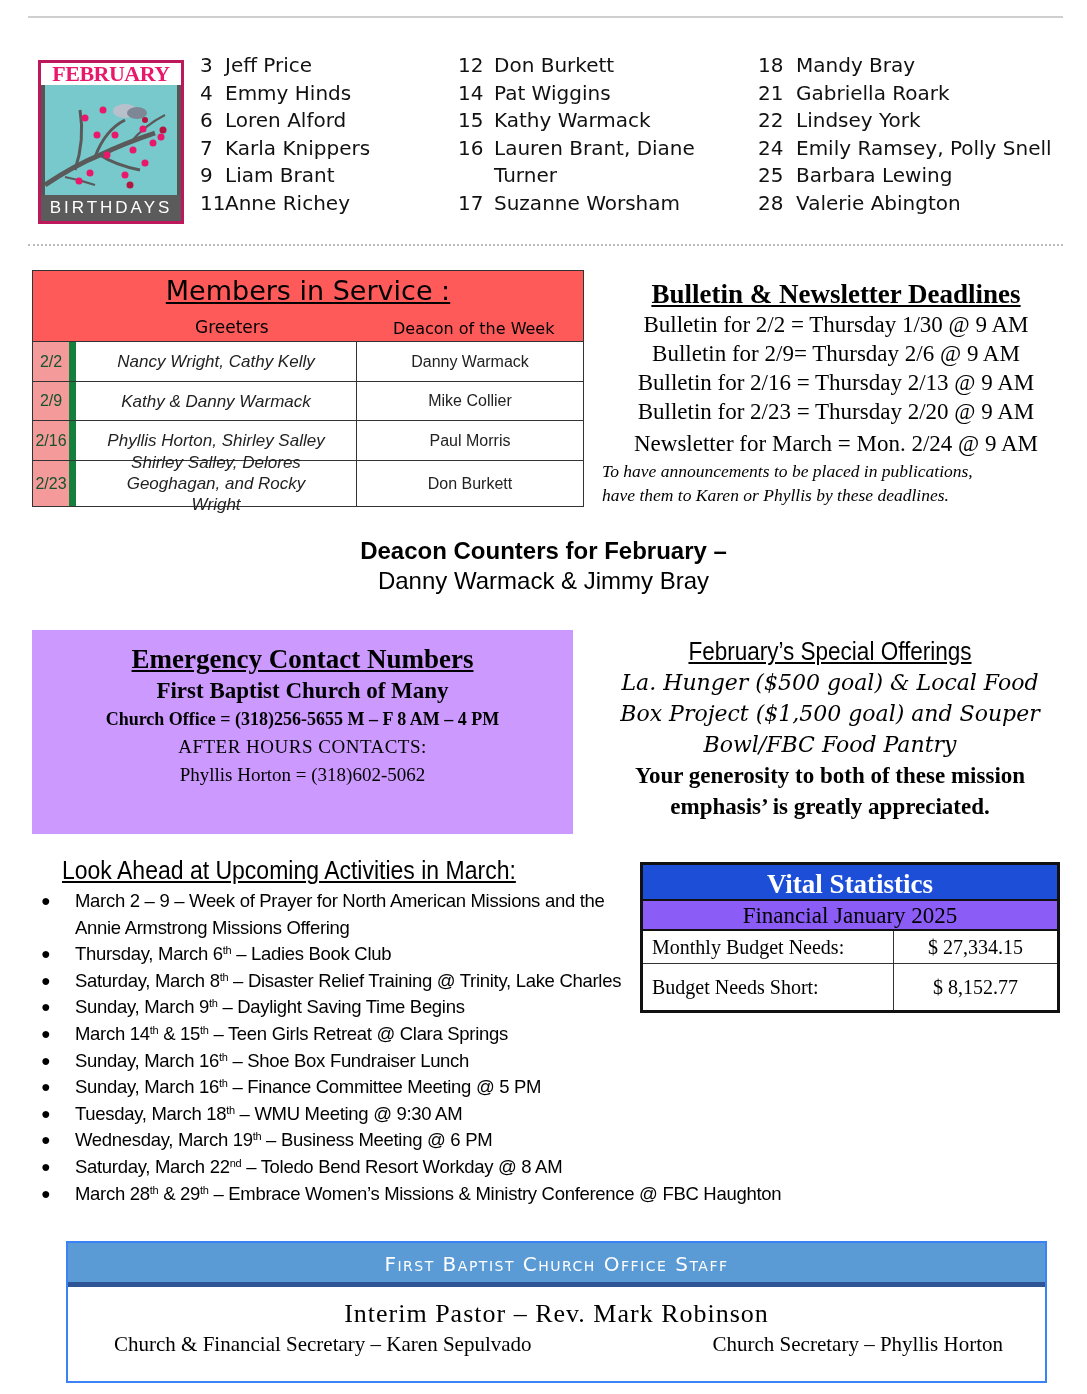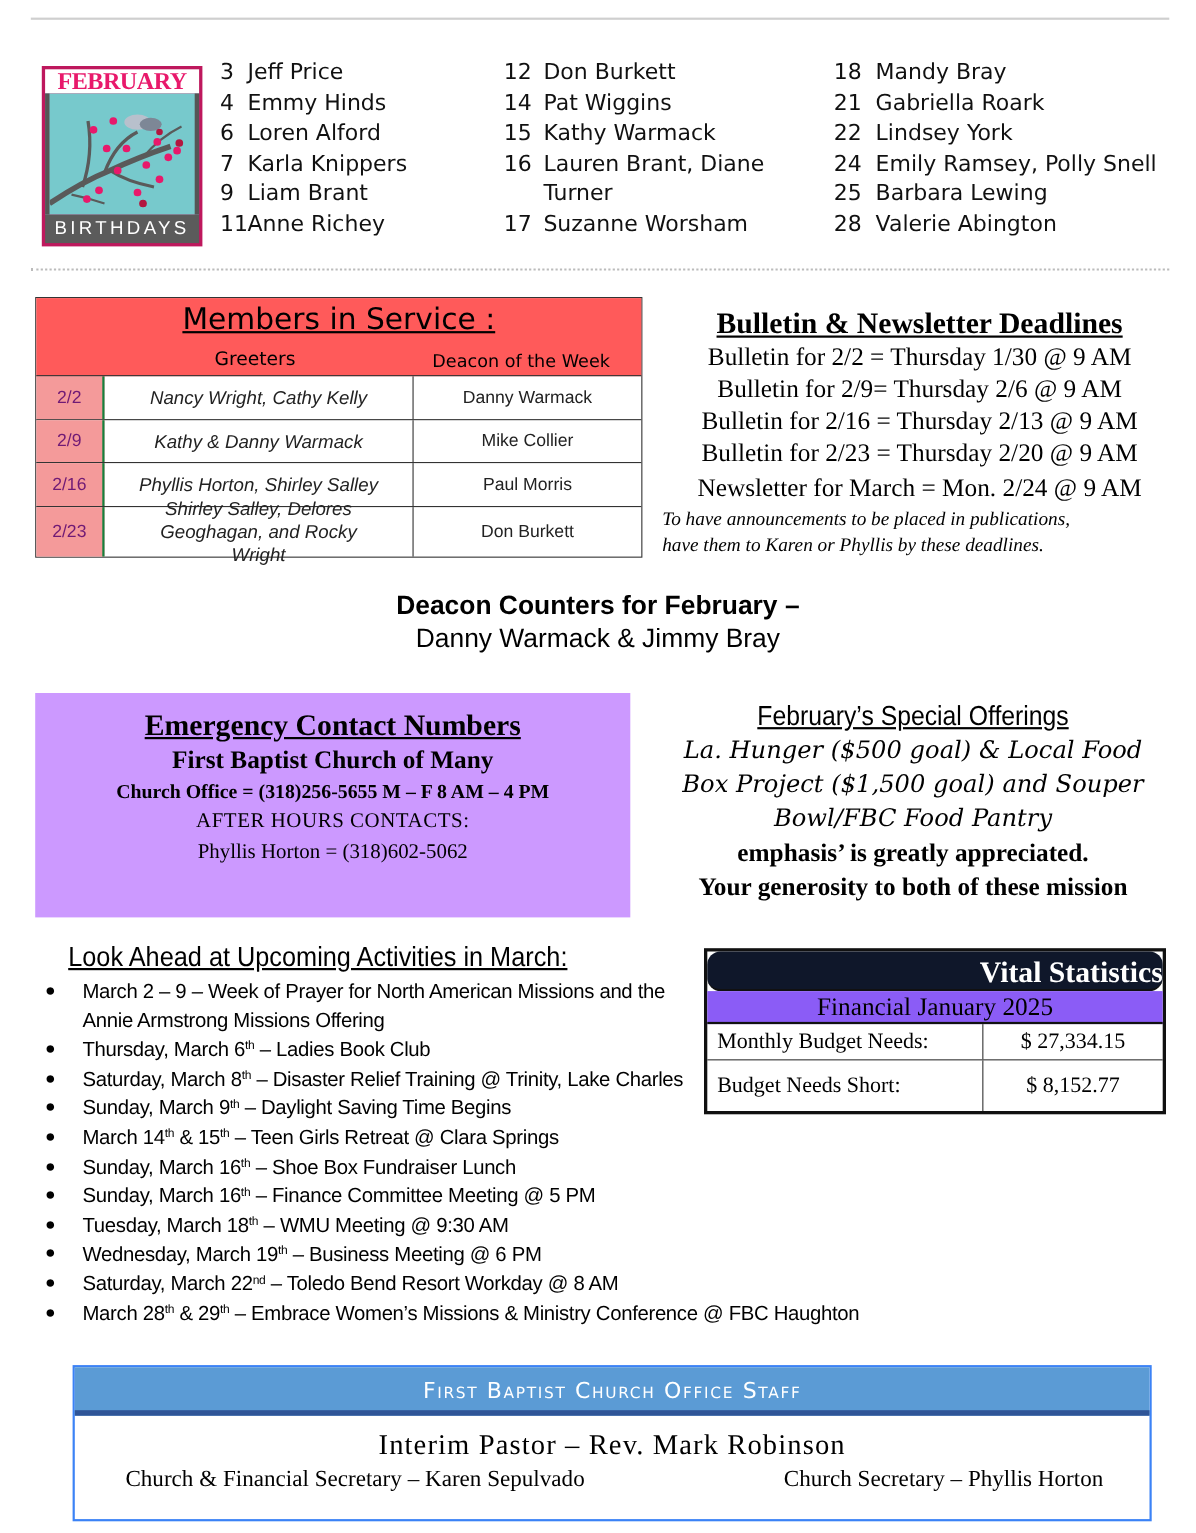--- a/index.html
+++ b/index.html
@@ -25,21 +25,21 @@
   .dotted-rule { position: absolute; left: 28px; top: 244px; width: 1035px; height: 4px; border-top: 2px dotted #bbb; }
 
   
   .mis { position: absolute; left: 32px; top: 270px; width: 552px; height: 237px; border: 1px solid #333; }
   .mis-head { background: #ff5a5a; height: 71px; position: relative; border-bottom: 1px solid #333; }
   .mis-title { position: absolute; top: 4px; left: 0; width: 100%; text-align: center; font-size: 27px; text-decoration: underline; font-family: "DejaVu Sans", sans-serif; }
   .mis-greet { position: absolute; top: 46px; left: 162px; font-size: 17px; font-family: "DejaVu Sans", sans-serif; }
   .mis-deacon { position: absolute; top: 48px; left: 360px; font-size: 16px; font-family: "DejaVu Sans", sans-serif; }
   .mis-row { display: flex; border-bottom: 1px solid #333; }
   .mis-row:last-child { border-bottom: none; }
-  .mis-row .c-date { width: 62px; background: #f49a9a; border-right: 2px solid #15803d; font-size: 16px; display: flex; align-items: center; justify-content: center; color: #701a75; }
+  .mis-row .c-date { width: 43px; background: #f49a9a; border-right: 7px solid #15803d; font-size: 16px; display: flex; align-items: center; justify-content: center; color: #14532d; }
   .mis-row .c-greet { width: 281px; border-right: 1px solid #333; font-style: italic; font-size: 17px; display: flex; align-items: center; justify-content: center; text-align: center; line-height: 21px; color: #222; }
   .mis-row .c-deacon { flex: 1; font-size: 16px; display: flex; align-items: center; justify-content: center; color: #222; }
 
   
   .deadlines { position: absolute; left: 596px; top: 278px; width: 480px; text-align: center; font-family: "Liberation Serif", serif; }
   .dl-title { font-size: 27px; font-weight: bold; text-decoration: underline; line-height: 32px; }
   .dl-line { font-size: 23px; line-height: 29px; }
   .dl-news { font-size: 23px; line-height: 30px; margin-top: 3px; }
   .dl-note { font-size: 17.5px; font-weight: normal; font-style: italic; line-height: 24px; text-align: left; padding-left: 6px; }
 
@@ -63,21 +63,21 @@
   
   .activities { position: absolute; left: 38px; top: 853px; width: 780px; font-family: "Liberation Sans", sans-serif; }
   .act-title { font-size: 25px; text-decoration: underline; margin-left: 24px; line-height: 34px; transform: scaleX(0.92); transform-origin: left; }
   .act-list { list-style: none; margin-top: 1px; }
   .act-item { position: relative; padding-left: 37px; font-size: 18.5px; line-height: 26.6px; letter-spacing: -0.3px; }
   .act-item .bullet { position: absolute; left: 3px; top: 0; font-size: 16px; }
   .act-item sup { font-size: 11px; line-height: 0; vertical-align: 6px; }
 
   
   .vital { position: absolute; left: 640px; top: 862px; width: 420px; border: 3px solid #111; font-family: "Liberation Serif", serif; }
-  .vs-title { background: #0f172a; color: #fff; text-align: right; font-size: 27px; font-weight: bold; height: 36px; line-height: 38px; border-bottom: 2px solid #111; border-radius: 12px; }
+  .vs-title { background: #1d4ed8; color: #fff; text-align: center; font-size: 27px; font-weight: bold; height: 36px; line-height: 38px; border-bottom: 2px solid #111; }
   .vs-sub { background: #8b5cf6; text-align: center; font-size: 23px; height: 30px; line-height: 30px; border-bottom: 2px solid #111; }
   .vs-row { display: flex; border-bottom: 1px solid #333; }
   .vs-row:last-child { border-bottom: none; }
   .vs-row .l { width: 251px; border-right: 1px solid #333; font-size: 20px; padding-left: 9px; display: flex; align-items: center; }
   .vs-row .v { flex: 1; font-size: 20px; display: flex; align-items: center; justify-content: center; }
 
   
   .staff { position: absolute; left: 66px; top: 1241px; width: 981px; height: 142px; border: 2px solid #3b82f6; }
   .staff-head { background: #5b9bd5; height: 44px; border-bottom: 5px solid #2f5597; text-align: center; color: #fff; font-family: "DejaVu Sans", sans-serif; font-size: 20px; line-height: 42px; letter-spacing: 1.5px; font-variant: small-caps; }
   .staff-pastor { text-align: center; font-family: "Liberation Serif", serif; font-size: 26px; margin-top: 12px; letter-spacing: 1px; line-height: 30px; }
@@ -260,22 +260,22 @@
   <div class="em-office">Church Office = (318)256-5655  M – F  8 AM – 4 PM</div>
   <div class="em-after">AFTER HOURS CONTACTS:</div>
   <div class="em-contact">Phyllis Horton = (318)602-5062</div>
 </div>
 
 <div class="offerings">
   <div class="of-title">February’s Special Offerings</div>
   <div class="of-body">La. Hunger ($500 goal) &amp; Local Food</div>
   <div class="of-body">Box Project ($1,500 goal) and Souper</div>
   <div class="of-body">Bowl/FBC Food Pantry</div>
+  <div class="of-thanks">Your generosity to both of these mission</div>
   <div class="of-thanks">emphasis’ is greatly appreciated.</div>
-  <div class="of-thanks">Your generosity to both of these mission</div>
 </div>
 
 <div class="activities">
   <div class="act-title">Look Ahead at Upcoming Activities in March:</div>
   <ul class="act-list">
     <li class="act-item"><span class="bullet">●</span><span>March 2 – 9 – Week of Prayer for North American Missions and the</span><br><span>Annie Armstrong Missions Offering</span></li>
     <li class="act-item"><span class="bullet">●</span><span>Thursday, March 6</span><sup>th</sup><span> – Ladies Book Club</span></li>
     <li class="act-item"><span class="bullet">●</span><span>Saturday, March 8</span><sup>th</sup><span> – Disaster Relief Training @ Trinity, Lake Charles</span></li>
     <li class="act-item"><span class="bullet">●</span><span>Sunday, March 9</span><sup>th</sup><span> – Daylight Saving Time Begins</span></li>
     <li class="act-item"><span class="bullet">●</span><span>March 14</span><sup>th</sup><span> &amp; 15</span><sup>th</sup><span> – Teen Girls Retreat @ Clara Springs</span></li>

